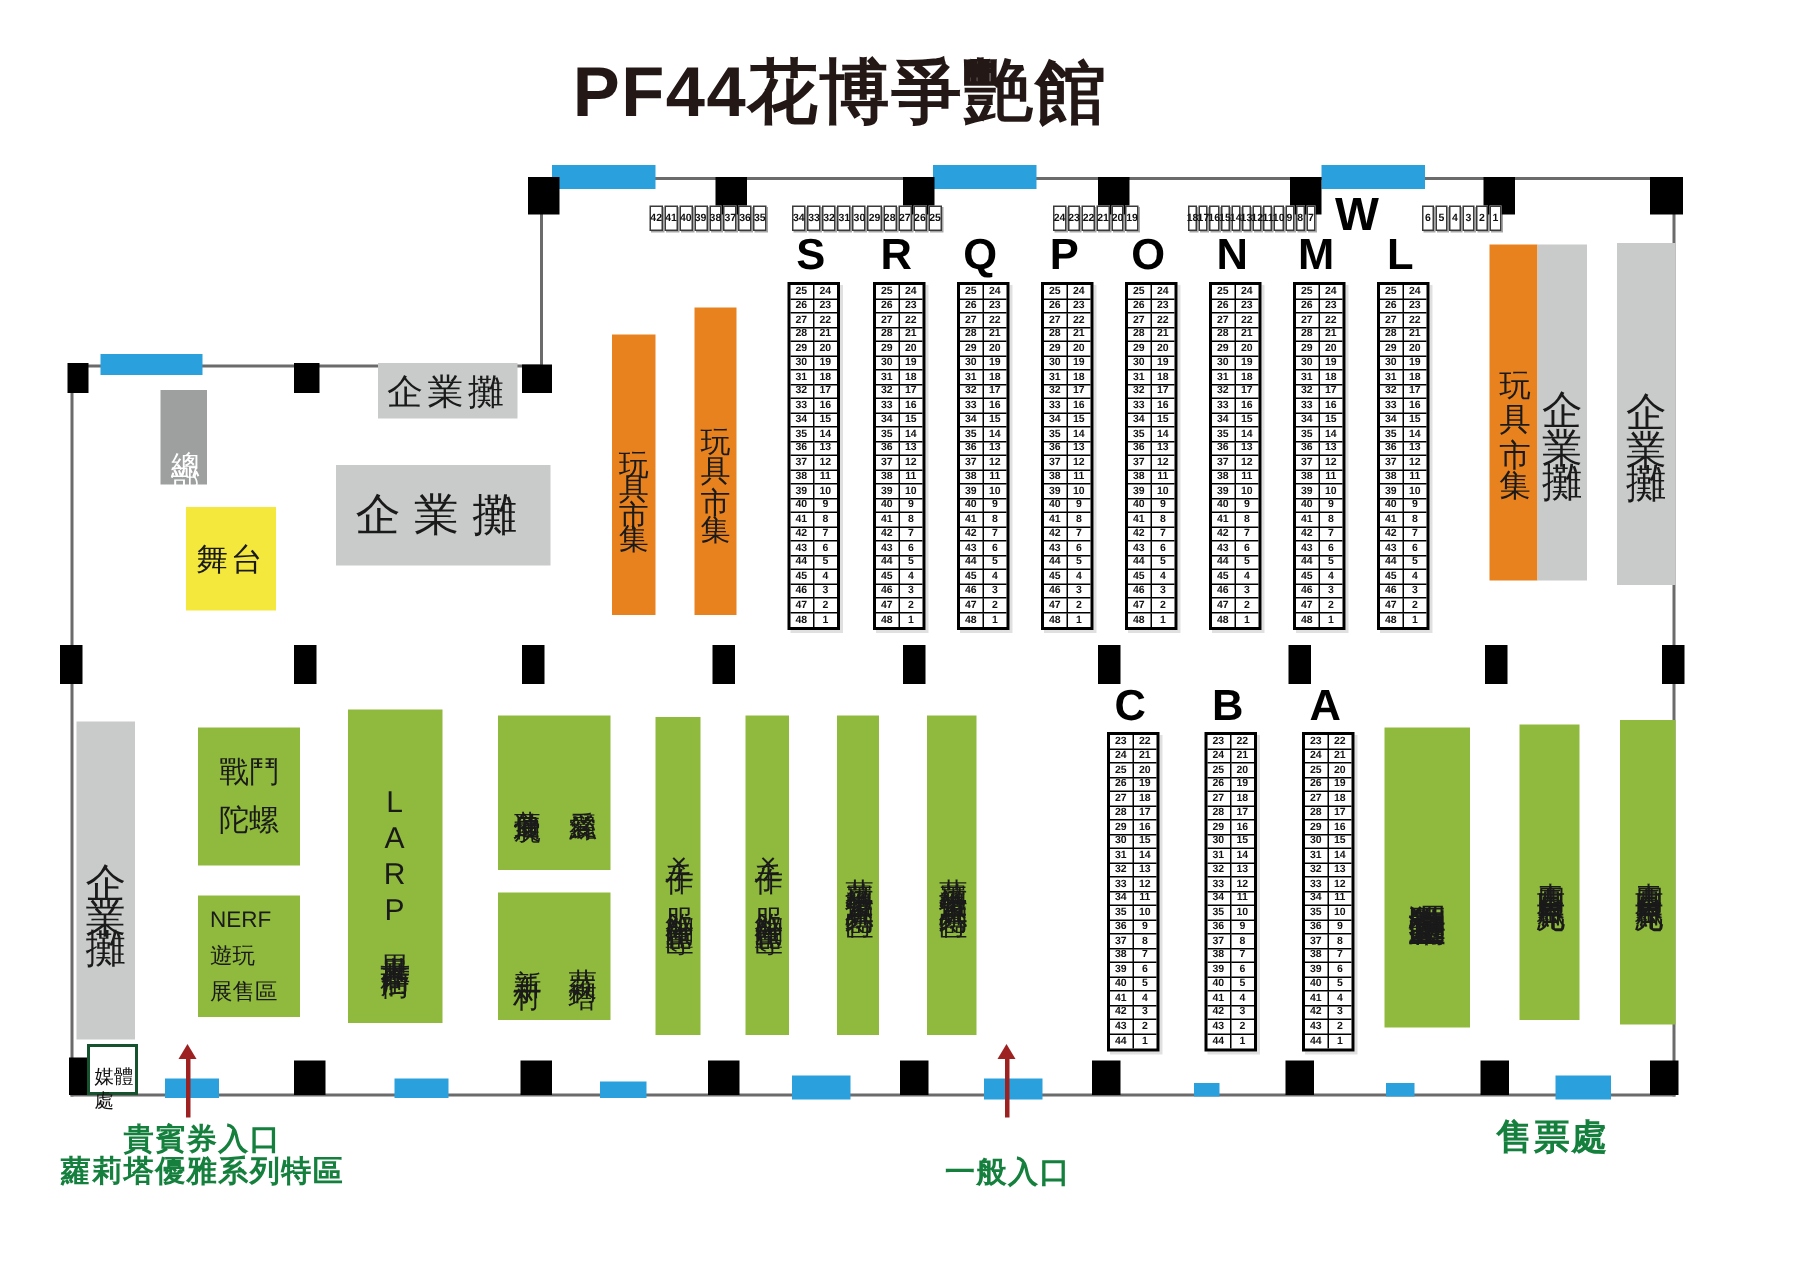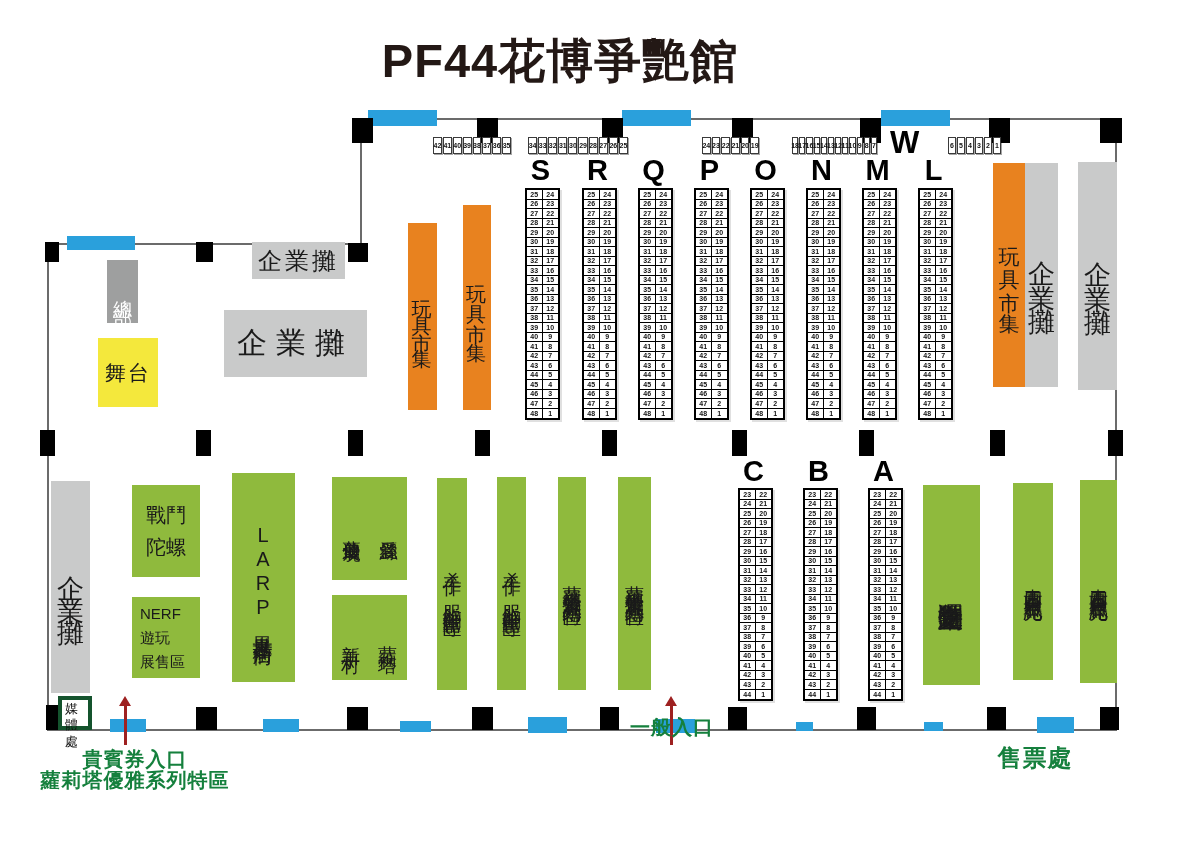--- a/index.html
+++ b/index.html
@@ -30,22 +30,22 @@
   .bcell:nth-last-child(1),.bcell:nth-last-child(2){border-bottom:none;}
   .strip{position:absolute;top:137px;height:17px;display:flex;gap:1px;}
   .strip-cell{flex:1 1 0;min-width:0;background:#fff;border:1px solid #3a3a3a;
               box-shadow:1px 1px 0 rgba(0,0,0,0.35);font-size:7px;font-weight:bold;
               display:flex;align-items:center;justify-content:center;line-height:1;}
   .arrow{position:absolute;width:3px;background:#9E2121;}
   .arrow::before{content:'';position:absolute;top:-9px;left:-5px;width:0;height:0;
                  border-left:6px solid transparent;border-right:6px solid transparent;
                  border-bottom:10px solid #9E2121;}
   .blabel{position:absolute;font-weight:bold;color:#15803d;text-align:center;letter-spacing:1px;}
-  .media{position:absolute;background:#fff;border:4px solid #14532d;font-size:13px;
-         line-height:1.25;padding:1px 0 0 3px;box-sizing:border-box;}
+  .media{position:absolute;background:#fff;border:2px solid #14532d;font-size:13px;
+         line-height:1.25;padding:12px 0 0 3px;box-sizing:border-box;}
   .wletter{position:absolute;font-weight:bold;font-size:31px;color:#000;}
 </style>
 </head>
 <body>
 
 <div class="board">
 
   <div class="title">PF44花博爭艷館</div>
 
   <div class="wall" style="left:360px;top:118px;width:757px;height:2px;"></div>
@@ -709,21 +709,21 @@
 
   <div class="block darkgray" style="left:107px;top:260px;width:31px;height:63px;">
     <span class="vt" style="font-size:19px;letter-spacing:7px;">總部</span>
   </div>
   <div class="block gray" style="left:252px;top:242px;width:93px;height:37px;">
     <span style="font-size:24px;letter-spacing:3px;">企業攤</span>
   </div>
   <div class="block gray" style="left:224px;top:310px;width:143px;height:67px;">
     <span style="font-size:30px;letter-spacing:9px;">企業攤</span>
   </div>
-  <div class="block yellow" style="left:98px;top:338px;width:60px;height:69px;">
+  <div class="block yellow" style="left:124px;top:338px;width:60px;height:69px;">
     <span style="font-size:21px;letter-spacing:2px;">舞台</span>
   </div>
 
   <div class="block orange" style="left:408px;top:223px;width:29px;height:187px;">
     <span class="vt" style="font-size:20px;letter-spacing:16px;">玩具市集</span>
   </div>
   <div class="block orange" style="left:463px;top:205px;width:28px;height:205px;">
     <span class="vt" style="font-size:20px;letter-spacing:19px;">玩具市集</span>
   </div>
   <div class="block orange" style="left:993px;top:163px;width:32px;height:224px;">
@@ -783,16 +783,16 @@
     <span class="vt" style="font-size:19px;letter-spacing:2px;">青山四月天古風紀元</span>
   </div>
 
   <div class="media" style="left:58px;top:696px;width:34px;height:34px;">媒體處</div>
 
   <div class="arrow" style="left:124px;top:705px;height:40px;"></div>
   <div class="arrow" style="left:670px;top:705px;height:40px;"></div>
 
   <div class="blabel" style="left:40px;top:746px;width:190px;font-size:20px;">貴賓券入口</div>
   <div class="blabel" style="left:28px;top:767px;width:214px;font-size:20px;">蘿莉塔優雅系列特區</div>
-  <div class="blabel" style="left:612px;top:714px;width:120px;font-size:20px;">一般入口</div>
+  <div class="blabel" style="left:612px;top:768px;width:120px;font-size:20px;">一般入口</div>
   <div class="blabel" style="left:980px;top:742px;width:110px;font-size:24px;">售票處</div>
 
 </div>
 
 </body></html>

